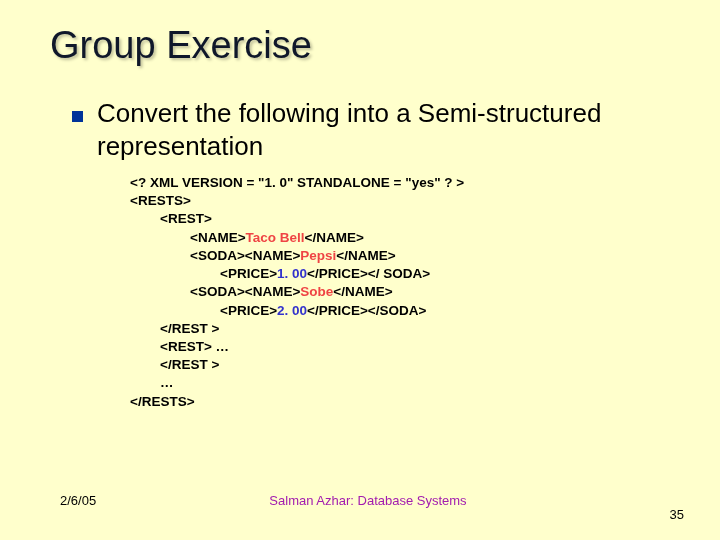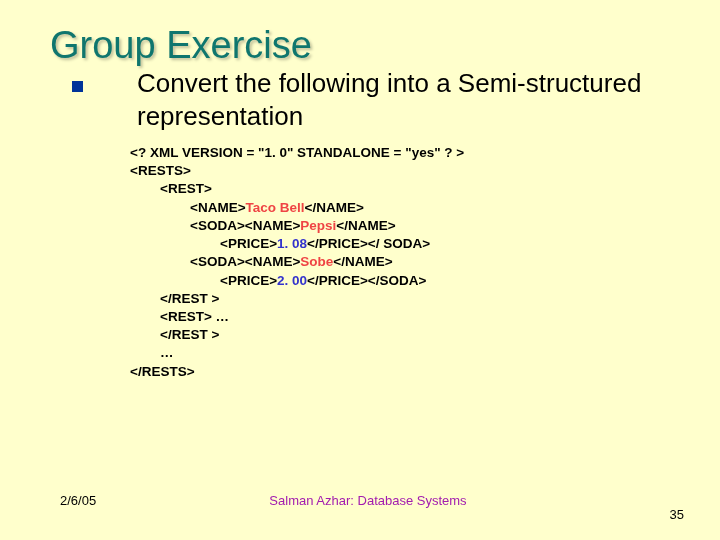--- a/index.html
+++ b/index.html
@@ -14,41 +14,41 @@
     width: 720px;
     height: 540px;
     background: #ffffcc;
     position: relative;
     padding: 24px 50px 0 50px;
   }
   .title {
     font-family: Verdana, sans-serif;
     font-size: 38px;
     font-weight: 400;
-    color: #0f766e;
+    color: #0f172a;
     text-shadow: 2px 2px 3px rgba(0,0,0,0.25);
+    margin-bottom: 30px;
   }
   .body-row {
     display: flex;
     align-items: flex-start;
     margin-left: 22px;
   }
   .bullet {
     width: 11px;
     height: 11px;
     background: #003399;
     margin-top: 14px;
     margin-right: 14px;
     flex: 0 0 auto;
   }
   .body-text {
     font-size: 26px;
     color: #000;
     line-height: 1.25;
-    margin-left: 40px;
   }
   .code-block {
     margin-left: 80px;
     margin-top: 12px;
     font-family: Verdana, sans-serif;
     font-size: 13.5px;
     font-weight: 700;
     color: #000;
     line-height: 1.35;
     white-space: pre;
@@ -97,21 +97,21 @@
   <div class="body-row">
     <div class="bullet"></div>
     <div class="body-text">Convert the following into a Semi-structured representation</div>
   </div>
 
   <div class="code-block"><span>&lt;? XML VERSION = "1. 0" STANDALONE = "yes" ? &gt;</span>
 <span>&lt;RESTS&gt;</span>
 <span>        &lt;REST&gt;</span>
 <span>                &lt;NAME&gt;</span><span class="red">Taco Bell</span><span>&lt;/NAME&gt;</span>
 <span>                &lt;SODA&gt;&lt;NAME&gt;</span><span class="red">Pepsi</span><span>&lt;/NAME&gt;</span>
-<span>                        &lt;PRICE&gt;</span><span class="blue">1. 08</span><span>&lt;/PRICE&gt;&lt;/ SODA&gt;</span>
+<span>                        &lt;PRICE&gt;</span><span class="blue">1. 00</span><span>&lt;/PRICE&gt;&lt;/ SODA&gt;</span>
 <span>                &lt;SODA&gt;&lt;NAME&gt;</span><span class="red">Sobe</span><span>&lt;/NAME&gt;</span>
 <span>                        &lt;PRICE&gt;</span><span class="blue">2. 00</span><span>&lt;/PRICE&gt;&lt;/SODA&gt;</span>
 <span>        &lt;/REST &gt;</span>
 <span>        &lt;REST&gt; …</span>
 <span>        &lt;/REST &gt;</span>
 <span>        …</span>
 <span>&lt;/RESTS&gt;</span></div>
 
 
   <div class="footer">

